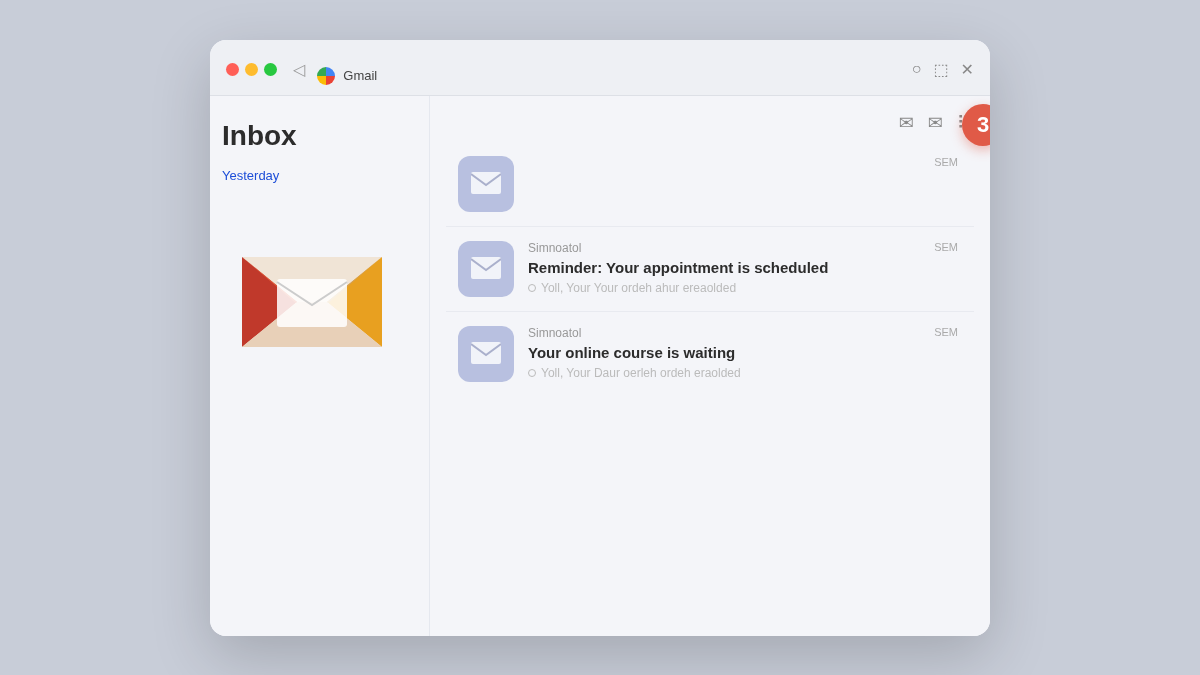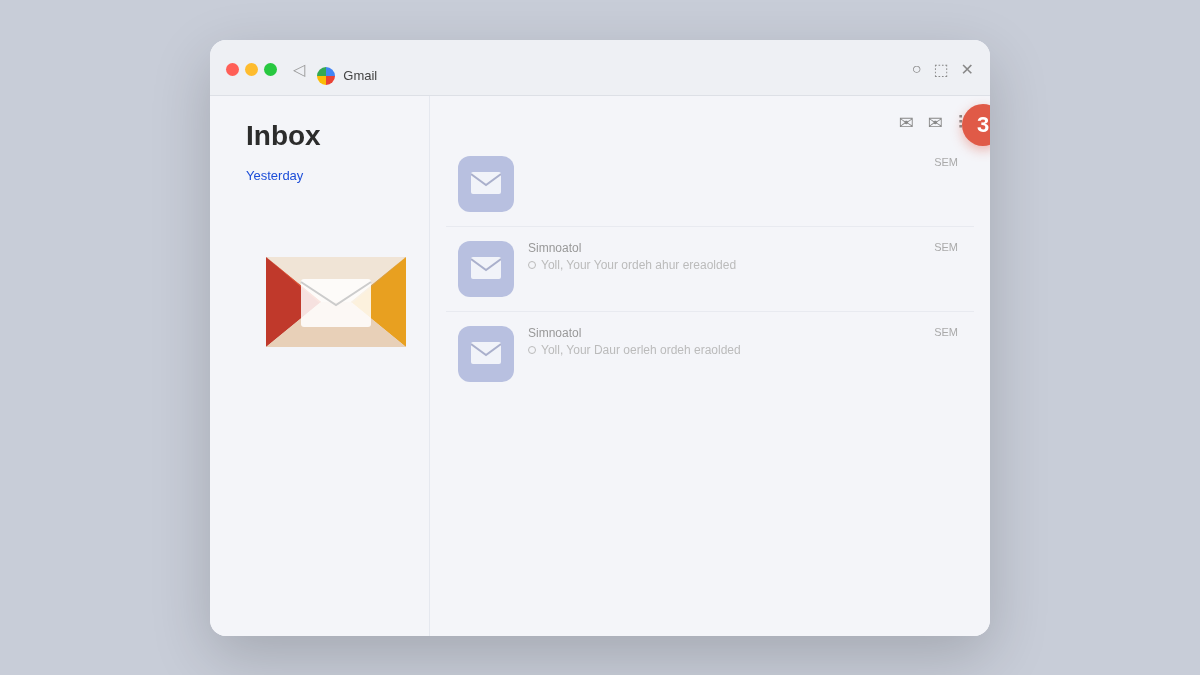--- a/index.html
+++ b/index.html
@@ -90,21 +90,21 @@
     
     .main-content {
       display: flex;
       background: #f4f5f9;
       min-height: 540px;
     }
 
     
     .left-panel {
       width: 220px;
-      padding: 24px 36px;
+      padding: 24px 12px;
       border-right: 1px solid #e5e8ef;
       display: flex;
       flex-direction: column;
       align-items: flex-start;
     }
 
     .inbox-title {
       font-size: 28px;
       font-weight: 600;
       color: #2c2c2c;
@@ -329,37 +329,39 @@
 
         <div class="email-item">
           <div class="email-avatar">
             <svg viewBox="0 0 30 24" xmlns="http://www.w3.org/2000/svg">
               <rect x="0" y="0" width="30" height="22" rx="2" fill="white" opacity="0.8"></rect>
               <polyline points="0,2 15,13 30,2" fill="none" stroke="#aab0cc" stroke-width="2"></polyline>
             </svg>
           </div>
           <div class="email-body">
             <div class="email-sender">Simnoatol</div>
+            <div class="email-subject">Reminder: Your appointment is scheduled</div>
             <div class="email-preview-line">
               <div class="preview-dot"></div>
               <span>Yoll, Your Your ordeh ahur ereaolded</span>
             </div>
           </div>
           <span class="email-time">SEM</span>
         </div>
 
         <div class="email-item">
           <div class="email-avatar">
             <svg viewBox="0 0 30 24" xmlns="http://www.w3.org/2000/svg">
               <rect x="0" y="0" width="30" height="22" rx="2" fill="white" opacity="0.8"></rect>
               <polyline points="0,2 15,13 30,2" fill="none" stroke="#aab0cc" stroke-width="2"></polyline>
             </svg>
           </div>
           <div class="email-body">
             <div class="email-sender">Simnoatol</div>
+            <div class="email-subject">Your online course is waiting</div>
             <div class="email-preview-line">
               <div class="preview-dot"></div>
               <span>Yoll, Your Daur oerleh ordeh eraolded</span>
             </div>
           </div>
           <span class="email-time">SEM</span>
         </div>
       </div>
     </div>
   </div>

